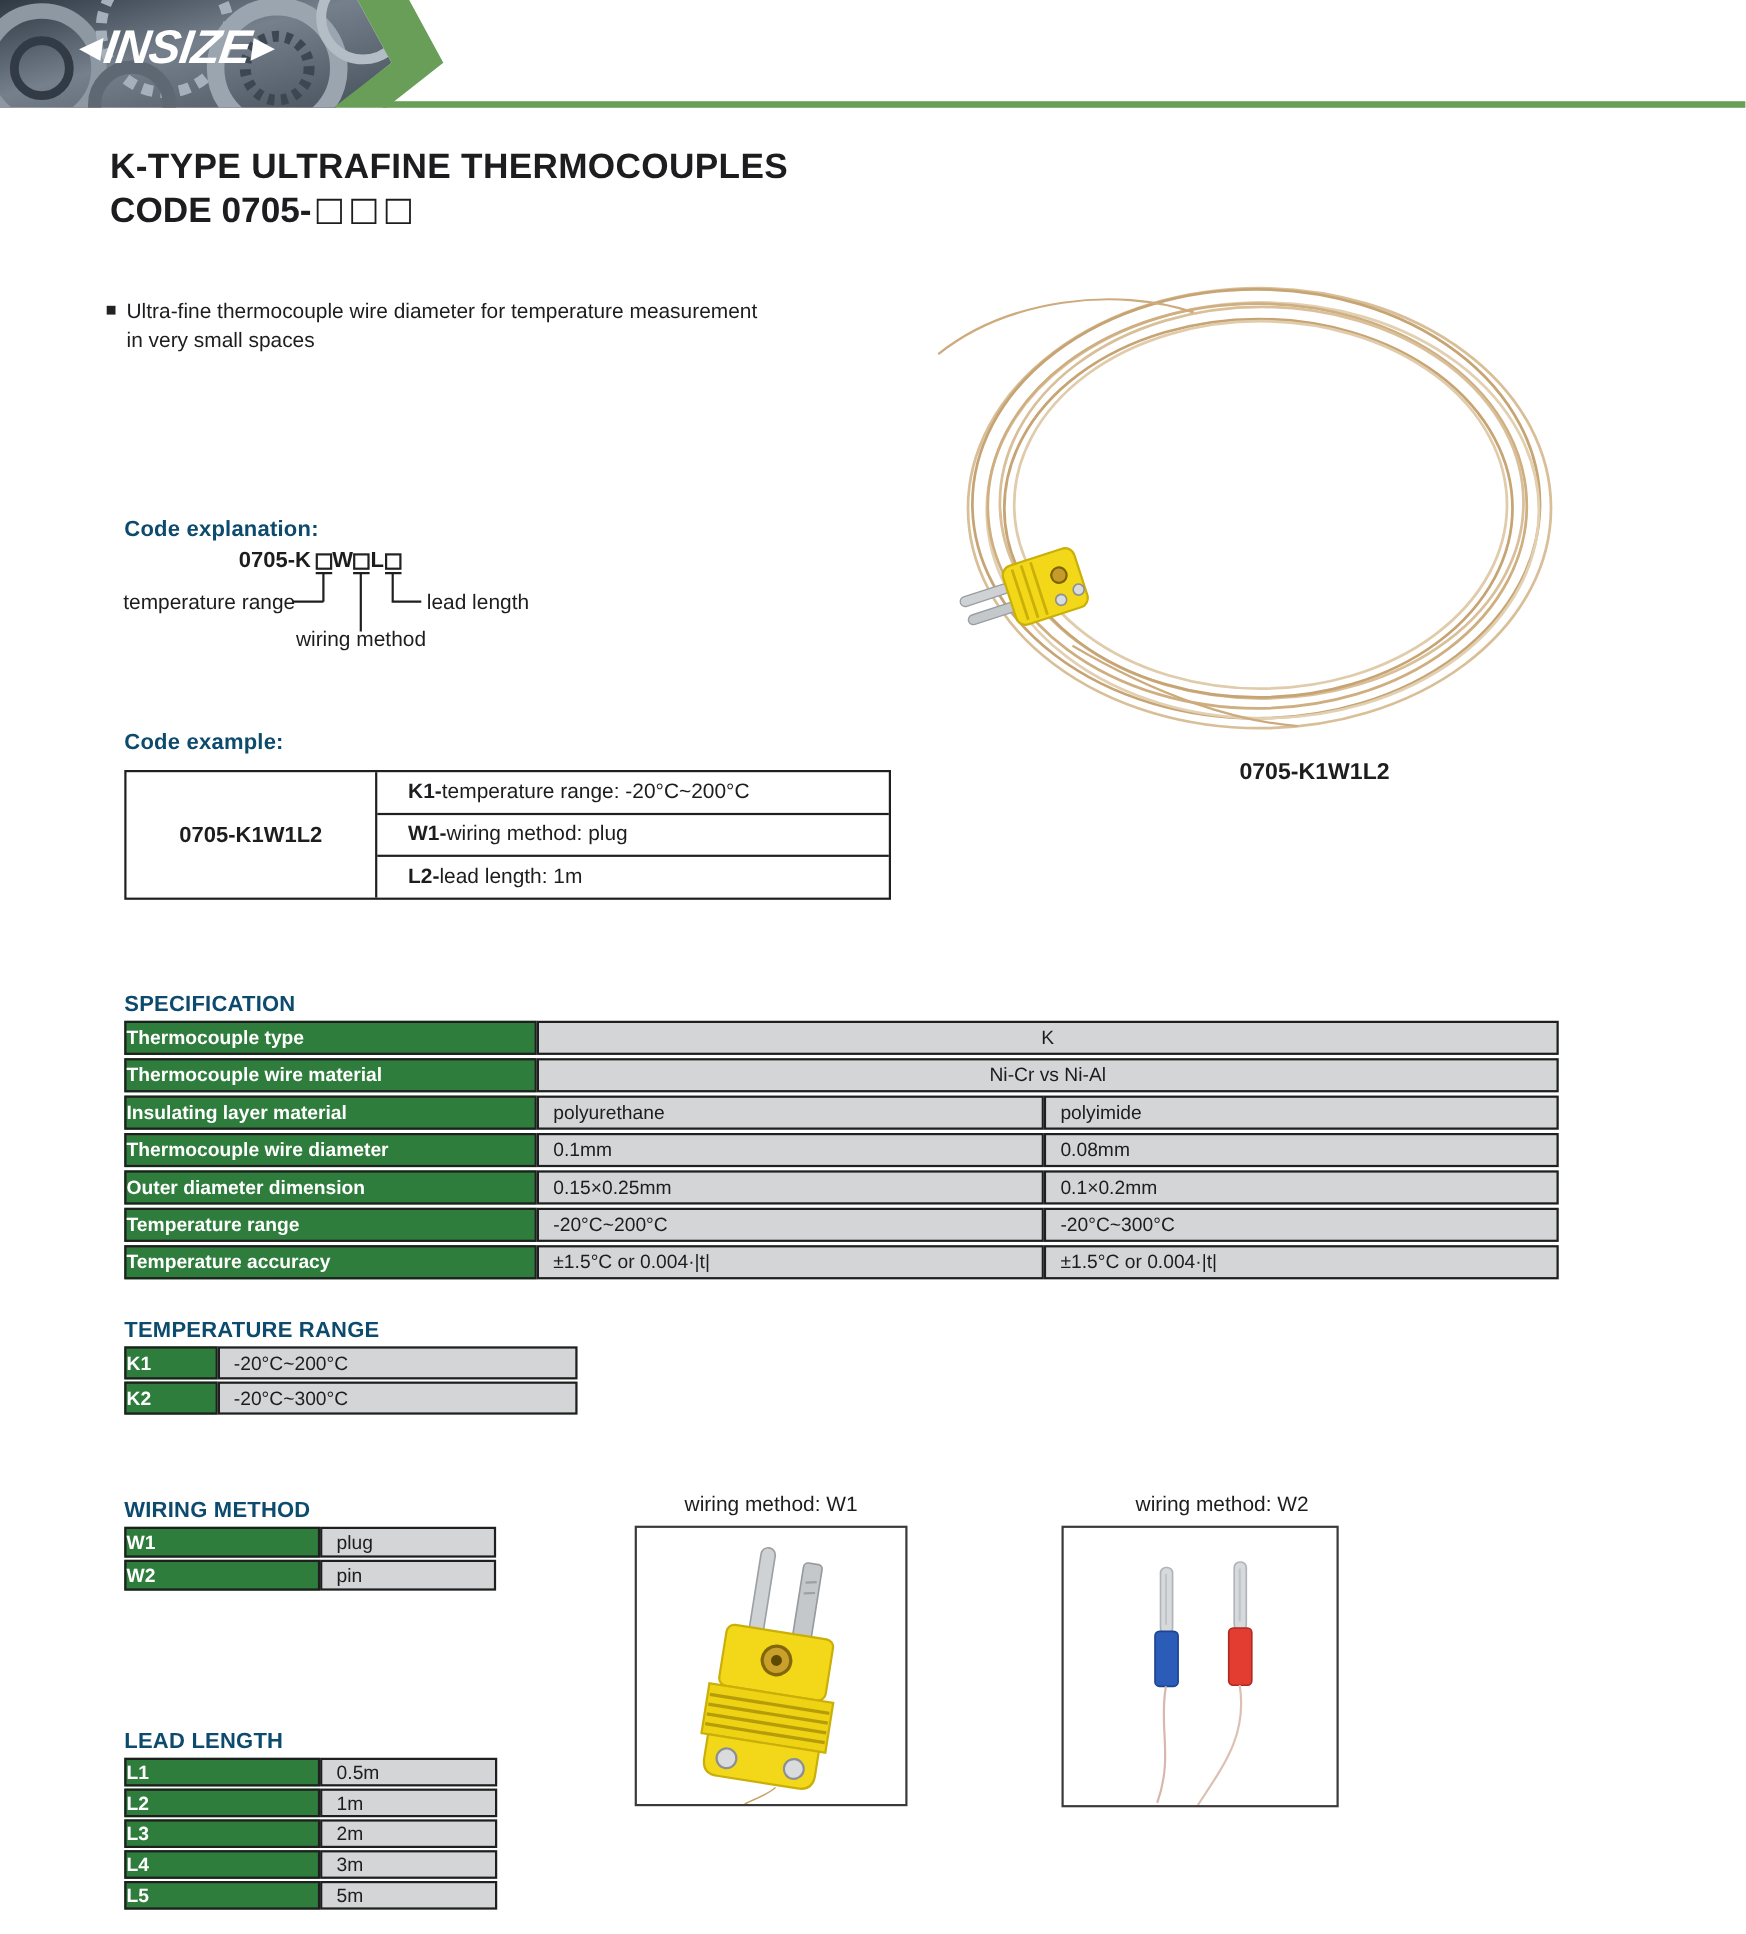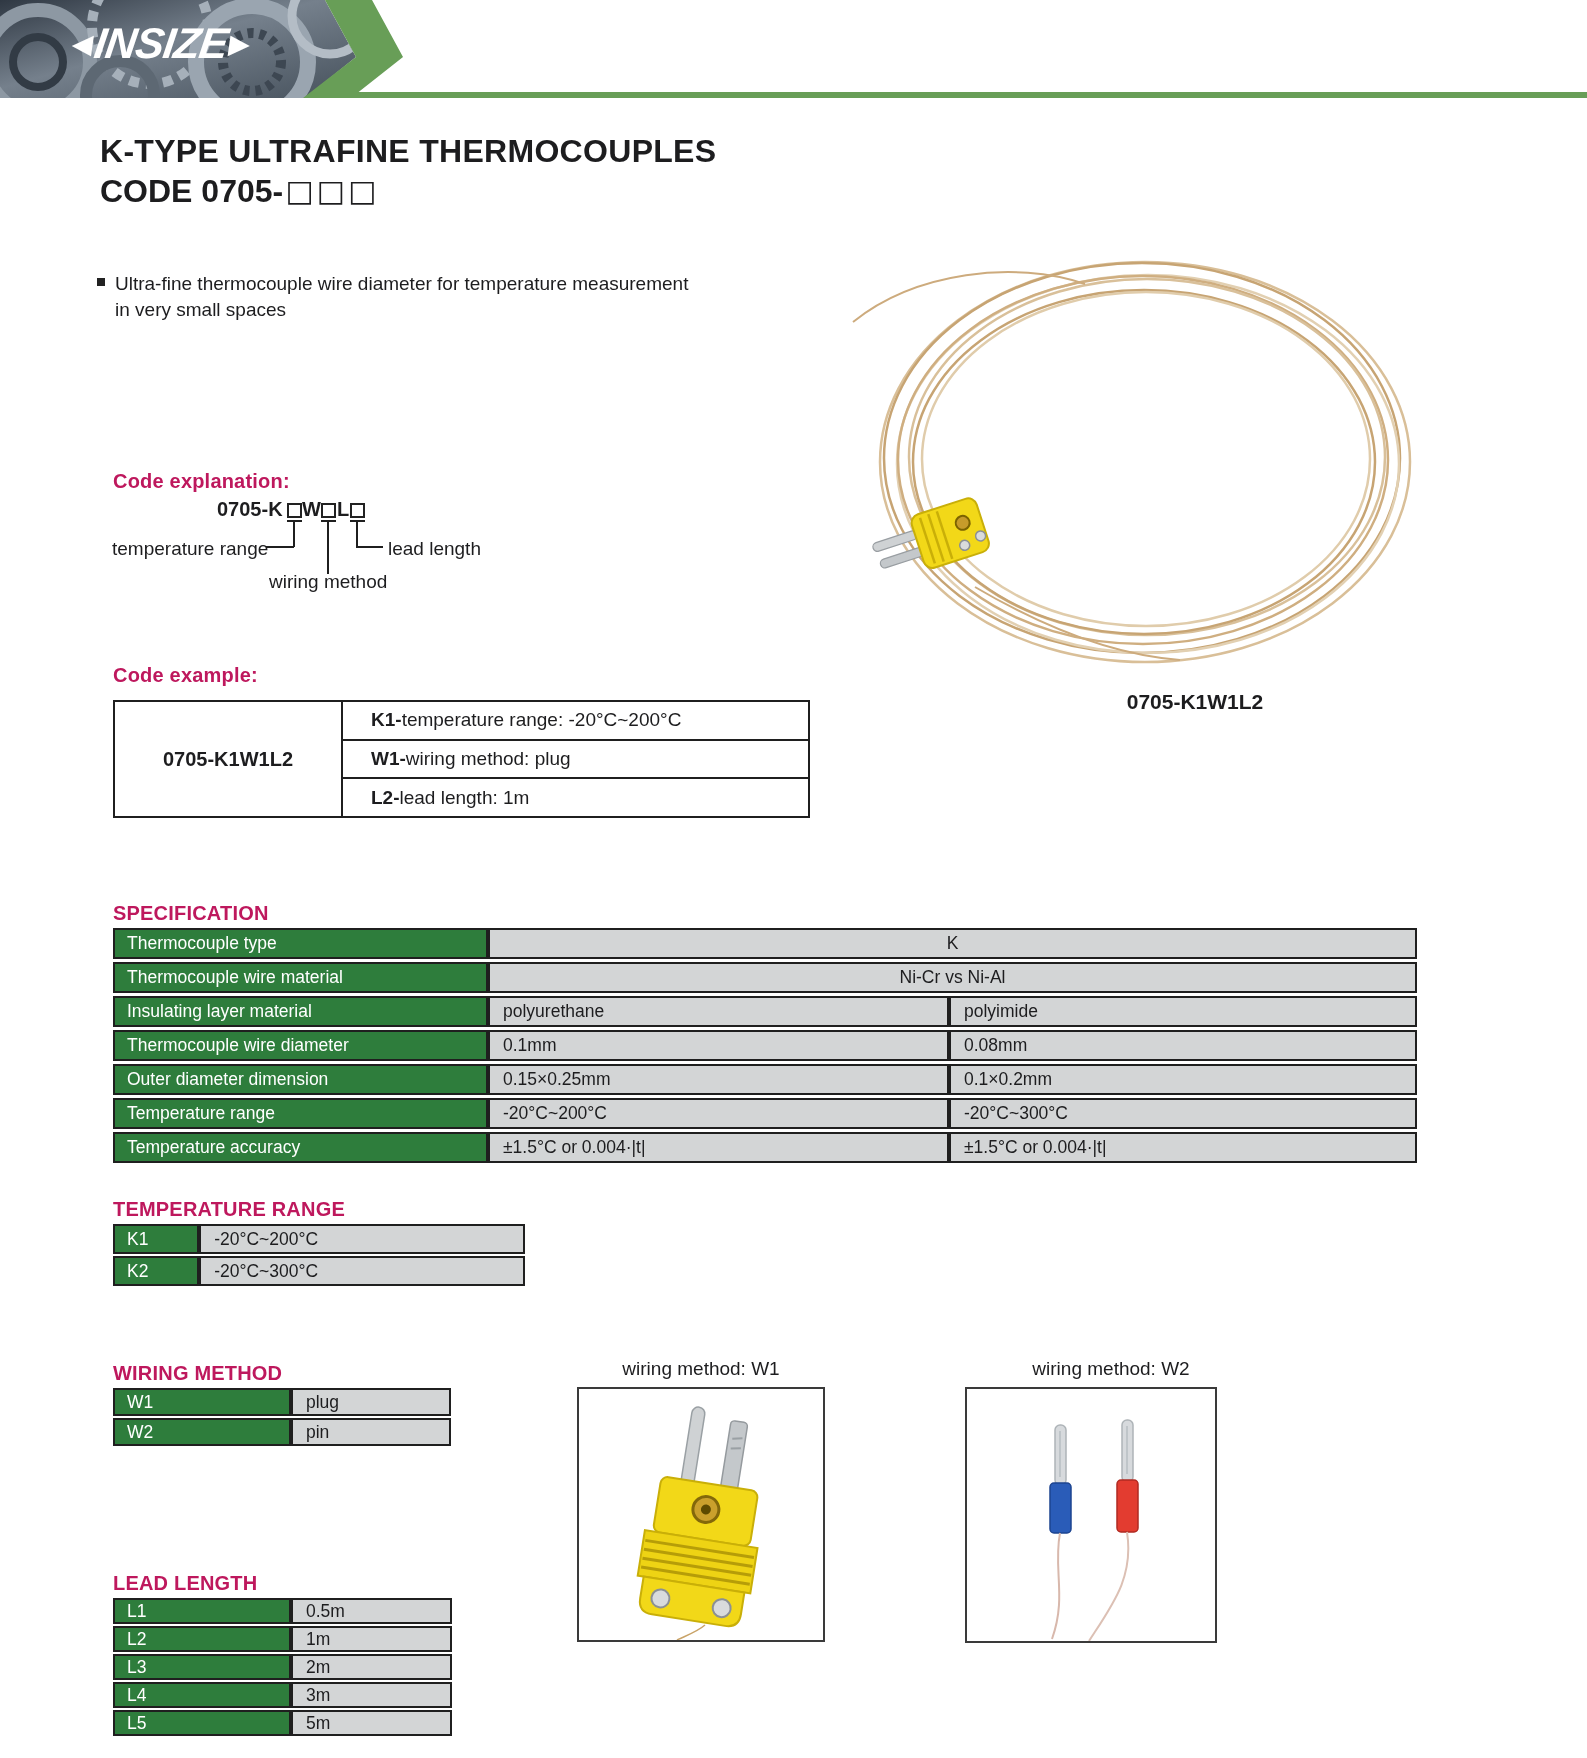--- a/index.html
+++ b/index.html
@@ -7,21 +7,21 @@
         font-family:"Liberation Sans",sans-serif;color:#1d1d1f;}
   .abs{position:absolute;}
 
   
   .masthead{left:0;top:0;width:1587px;height:105px;}
   .logo{left:72px;top:22px;display:flex;align-items:center;color:#fff;transform:skewX(-8deg);}
   .logo-arrow{font-family:"DejaVu Sans",sans-serif;font-size:27px;line-height:1;}
   .logo-text{font-size:43px;font-weight:bold;font-style:italic;letter-spacing:-1px;margin:0 2px;line-height:1;}
 
   
-  .sec-heading{font-size:20px;font-weight:bold;color:#be185d;letter-spacing:.2px;}
+  .sec-heading{font-size:20px;font-weight:bold;color:#0c4a6e;letter-spacing:.2px;}
 
   .title-line1{left:100px;top:133px;font-size:32px;font-weight:bold;letter-spacing:.3px;}
   .title-line2{left:100px;top:173px;font-size:32px;font-weight:bold;display:flex;align-items:center;}
   .placeholder-squares{font-family:"DejaVu Sans",sans-serif;font-weight:400;font-size:30px;letter-spacing:3px;margin-left:2px;transform:translateY(-1px);}
 
   .bullet-wrap{left:97px;top:271px;display:flex;width:600px;}
   .bullet-square{width:8px;height:8px;background:#222;margin:7px 10px 0 0;flex:0 0 auto;}
   .bullet-text{font-size:19px;line-height:26px;width:578px;}
 
   
@@ -38,21 +38,21 @@
   .codex-left{width:226px;flex:0 0 auto;border-right:2px solid #1f1f1f;display:flex;align-items:center;justify-content:center;
               font-size:20px;font-weight:bold;}
   .codex-right{flex:1;display:flex;flex-direction:column;}
   .codex-row{flex:1;display:flex;align-items:center;padding-left:28px;font-size:19px;border-bottom:2px solid #1f1f1f;}
   .codex-row:last-child{border-bottom:none;}
   .codex-row b{margin-right:0;}
 
   
   .g-row{display:flex;margin-bottom:2px;}
   .cell{box-sizing:border-box;border:2px solid #1f1f1f;display:flex;align-items:center;font-size:17.5px;}
-  .cell.green{background:#2e7d3c;color:#fff;font-weight:normal;padding-left:12px;}
+  .cell.green{background:#2e7d3c;color:#fff;font-weight:bold;}
   .cell.gray{background:#d3d5d6;padding-left:13px;}
   .cell.center{justify-content:center;padding-left:0;}
 
   .spec-table{left:113px;top:928px;width:1304px;}
   .spec-table .g-row{margin-bottom:3px;}
   .spec-table .cell{height:31px;}
   .spec-label{width:375px;}
   .spec-span{width:929px;}
   .spec-c1{width:461px;}
   .spec-c2{width:468px;}

